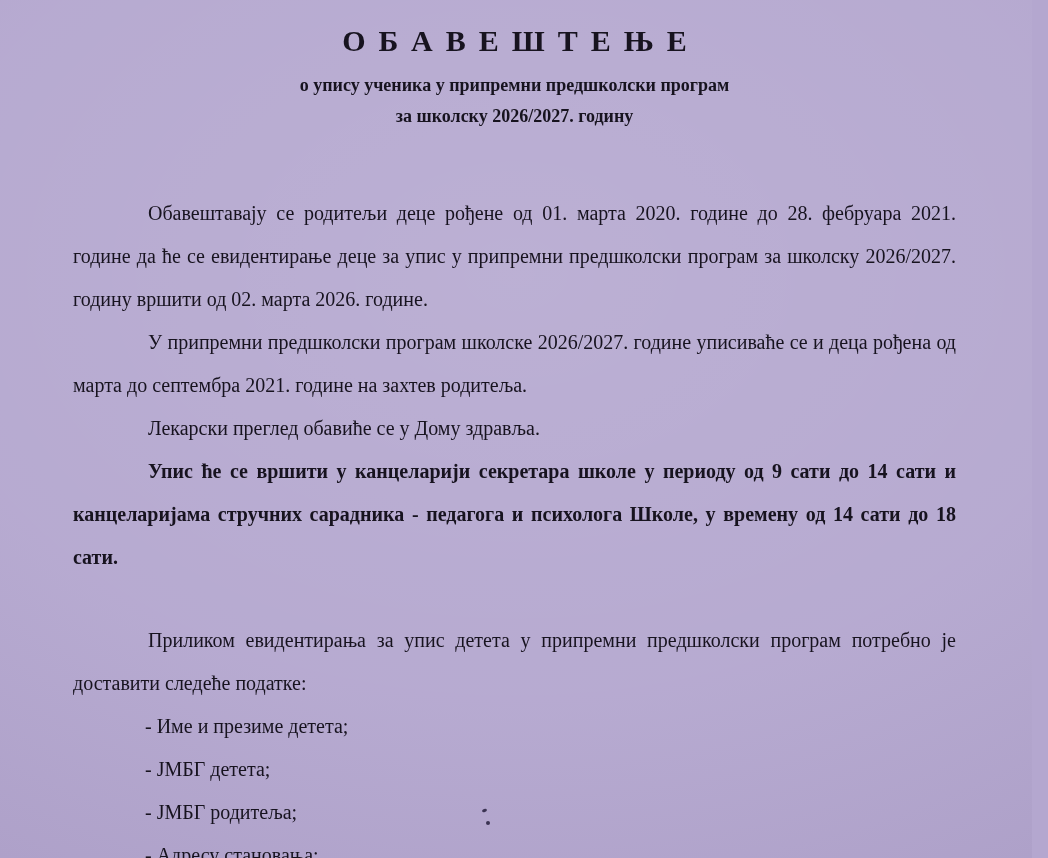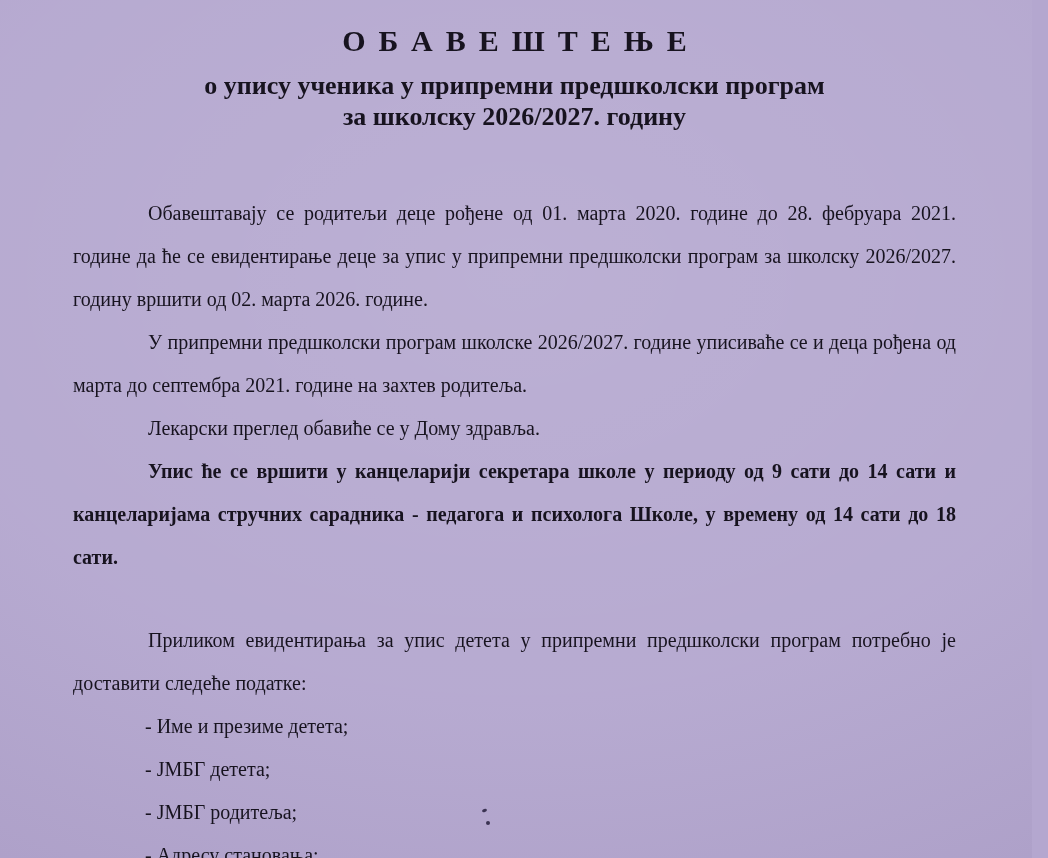--- a/index.html
+++ b/index.html
@@ -28,21 +28,21 @@
     text-align: center;
     font-size: 30px;
     font-weight: bold;
     letter-spacing: 13px;
     text-indent: 13px;
     line-height: 38px;
   }
   .subtitle {
     margin-top: 10px;
     text-align: center;
-    font-size: 26px;
+    font-size: 18px;
     font-weight: bold;
     line-height: 31px;
   }
 
   .body-text {
     margin-top: 60px;
     font-size: 20px;
     line-height: 43px;
     text-align: justify;
   }

